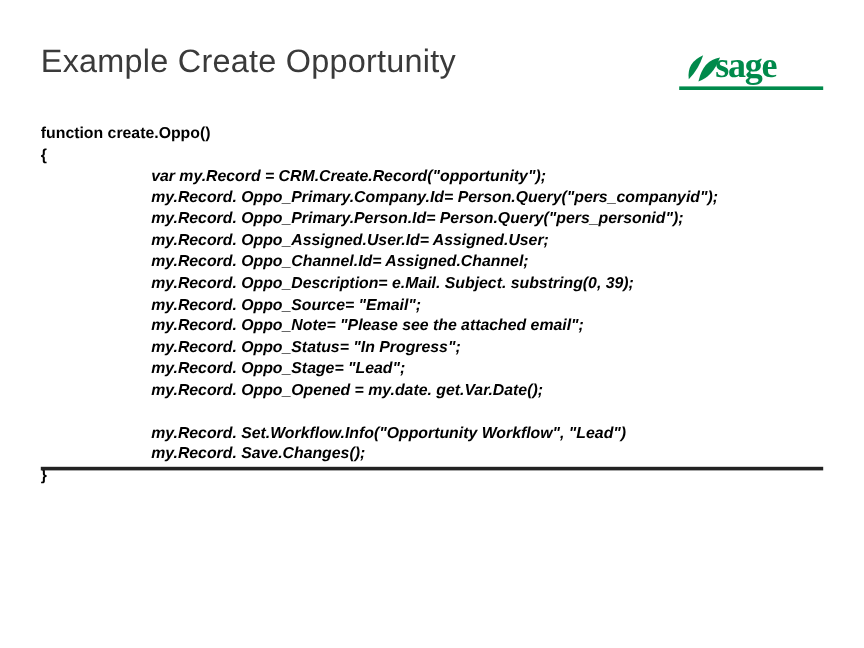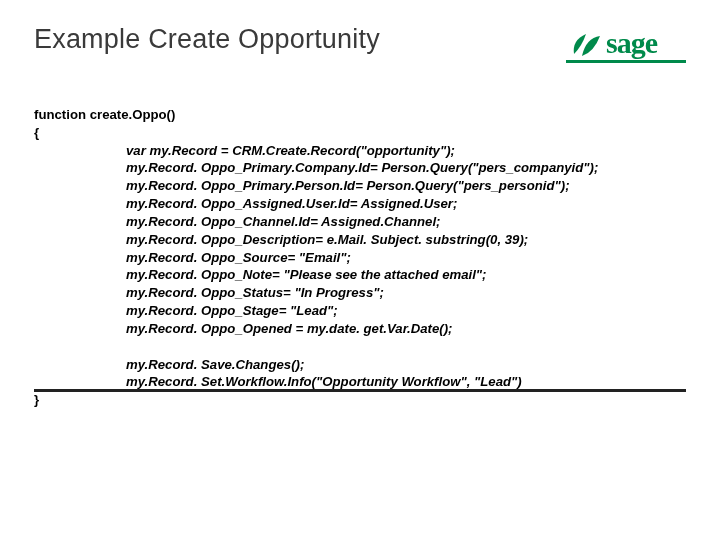--- a/index.html
+++ b/index.html
@@ -1,24 +1,24 @@
 <!DOCTYPE html>
 <html><head>
 <meta charset="utf-8">
 <style>
   * { margin: 0; padding: 0; box-sizing: border-box; }
   html, body { width: 720px; height: 540px; background: #fff; font-family: Arial, Helvetica, sans-serif; }
-  .page { position: relative; width: 720px; height: 436px; padding: 24px 34px 0 34px; }
+  .page { position: relative; width: 720px; height: 436px; padding: 36px 34px 0 34px; }
   .header { display: flex; justify-content: space-between; align-items: flex-start; }
   .title { font-size: 27px; color: #3a3a3a; font-weight: 400; letter-spacing: 0.2px; }
   .logo { position: relative; width: 120px; height: 42px; }
-  .logo .word { font-family: Georgia, 'Times New Roman', serif; font-weight: bold; font-size: 30px; color: #008a4b; letter-spacing: -1px; position: absolute; top: 2px; left: 40px; }
+  .logo .word { font-family: Georgia, 'Times New Roman', serif; font-weight: bold; font-size: 30px; color: #008a4b; letter-spacing: -1px; position: absolute; top: 2px; left: 30px; }
   .logo .leafset { position: absolute; left: 0; top: 0; width: 40px; height: 40px; }
   .logo .underline { position: absolute; left: 0; top: 36px; width: 120px; height: 3px; background: #008a4b; }
-  .content { margin-top: 40px; }
+  .content { margin-top: 24px; }
   .fn-decl { font-size: 13.2px; font-weight: bold; color: #000; font-family: Arial, Helvetica, sans-serif; line-height: 1.35; white-space: pre; }
   .brace { font-size: 13.2px; font-weight: bold; color: #000; line-height: 1.35; }
   .code-block { margin-left: 92px; font-size: 13.2px; font-weight: bold; color: #000; font-family: Arial, Helvetica, sans-serif; line-height: 1.35; white-space: pre; font-style: italic; }
   .footer-rule { position: absolute; left: 34px; right: 34px; bottom: 44px; height: 3px; background: #222; }
 </style>
 </head>
 <body>
 
 <div class="page">
 
@@ -31,18 +31,18 @@
       </svg>
       <span class="word">sage</span>
       <div class="underline"></div>
     </div>
   </div>
 
   <div class="content">
     <div class="fn-decl">function create.Oppo()</div>
     <div class="brace">{</div>
     <div class="code-block" id="block1"><div>var my.Record = CRM.Create.Record("opportunity");</div><div>my.Record. Oppo_Primary.Company.Id= Person.Query("pers_companyid");</div><div>my.Record. Oppo_Primary.Person.Id= Person.Query("pers_personid");</div><div>my.Record. Oppo_Assigned.User.Id= Assigned.User;</div><div>my.Record. Oppo_Channel.Id= Assigned.Channel;</div><div>my.Record. Oppo_Description= e.Mail. Subject. substring(0, 39);</div><div>my.Record. Oppo_Source= "Email";</div><div>my.Record. Oppo_Note= "Please see the attached email";</div><div>my.Record. Oppo_Status= "In Progress";</div><div>my.Record. Oppo_Stage= "Lead";</div><div>my.Record. Oppo_Opened = my.date. get.Var.Date();</div></div>
-    <div class="code-block" id="block2" style="margin-top:18px;"><div>my.Record. Save.Changes();</div><div>my.Record. Set.Workflow.Info("Opportunity Workflow", "Lead")</div></div>
+    <div class="code-block" id="block2" style="margin-top:18px;"><div>my.Record. Set.Workflow.Info("Opportunity Workflow", "Lead")</div><div>my.Record. Save.Changes();</div></div>
     <div class="brace">}</div>
   </div>
 
   <div class="footer-rule"></div>
 </div>
 
 </body></html>

